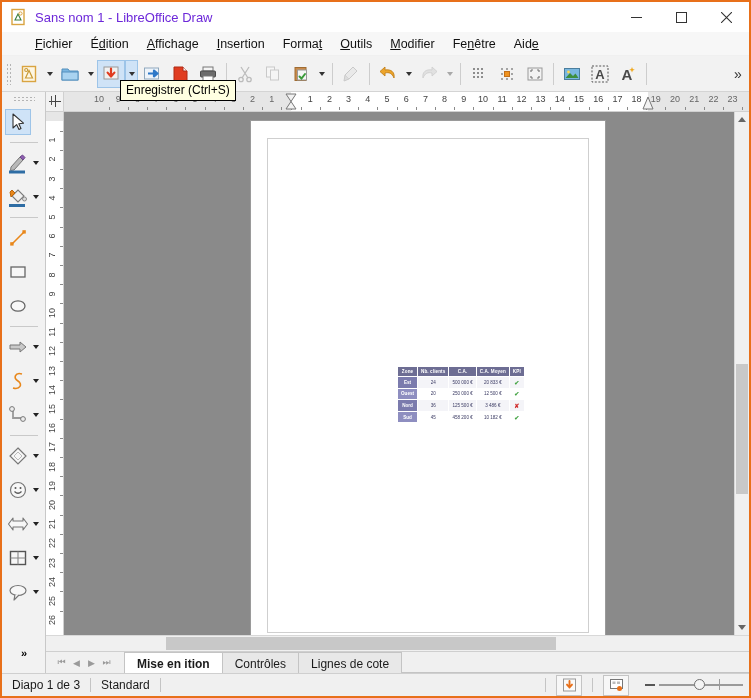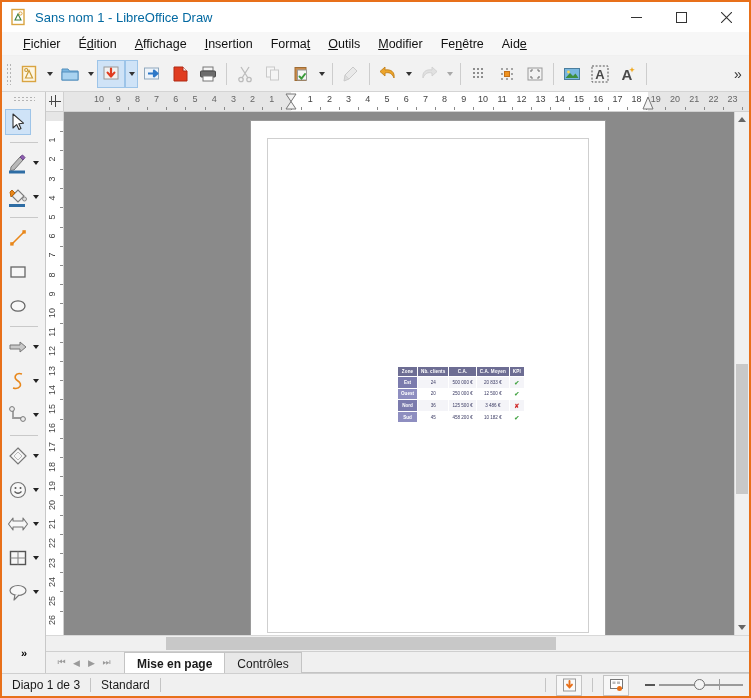--- a/index.html
+++ b/index.html
@@ -25,37 +25,37 @@
     background: #ffffff;
     display: flex; align-items: center;
     padding-left: 8px;
   }
   .title-icon {
     width: 18px; height: 18px; margin-right: 7px;
     position: relative; flex: 0 0 auto;
   }
   .title-icon svg { display: block; }
   .title-text {
-    font-size: 13px; color: #0369a1; flex: 1 1 auto;
+    font-size: 13px; color: #6d28d9; flex: 1 1 auto;
     white-space: nowrap; overflow: hidden;
   }
   .win-btns { display: flex; height: 30px; }
   .win-btn {
     width: 45px; height: 30px;
     display: flex; align-items: center; justify-content: center;
     cursor: default;
   }
   .win-btn svg { display:block; }
 
   
   .menubar {
     height: 24px; min-height: 24px;
     background: #f7f7f7;
     display: flex; align-items: center;
-    padding-left: 12px;
+    padding-left: 24px;
     border-bottom: 1px solid #f0f0f0;
   }
   .menu-item {
     padding: 3px 9px; font-size: 12.5px; color: #111;
     cursor: default; white-space: nowrap;
   }
   .menu-item u { text-decoration: underline; }
 
   
   .toolbar {
@@ -566,20 +566,21 @@
       <svg width="20" height="20" viewBox="0 0 20 20">
         <text x="9" y="16" font-size="15" font-family="Liberation Sans, sans-serif" font-weight="bold" text-anchor="middle" fill="#4a4a4a">A</text>
         <path d="M14 3 l0.8 2 2 0.8 -2 0.8 -0.8 2 -0.8 -2 -2 -0.8 2 -0.8 Z" fill="#f0a81f"></path>
       </svg>
     </div>
 
     <div class="tb-sep"></div>
 
     <div class="tb-expand">»</div>
 
+    <div class="tooltip">Enregistrer (Ctrl+S)</div>
   </div>
 
   <div class="body-wrap">
 
     <div class="leftbar">
       <div class="lb-grip"></div>
 
       <div class="lb-row">
         <div class="lb-btn active">
           <svg width="20" height="20" viewBox="0 0 20 20">
@@ -959,22 +960,23 @@
       </div>
 
       <div class="tabbar">
         <div class="nav-btns">
           <div class="nav-btn">⏮</div>
           <div class="nav-btn">◀</div>
           <div class="nav-btn">▶</div>
           <div class="nav-btn">⏭</div>
         </div>
         <div class="tabs">
-          <div class="tab active">Mise en page</div>
+          <div class="tab active">Mise en ition</div>
           <div class="tab">Contrôles</div>
+          <div class="tab">Lignes de cote</div>
         </div>
         <div class="tabs-filler"></div>
       </div>
     </div>
   </div>
 
   <div class="statusbar">
     <div class="sb-cell">Diapo 1 de 3</div>
     <div class="sb-sep"></div>
     <div class="sb-cell">Standard</div>

